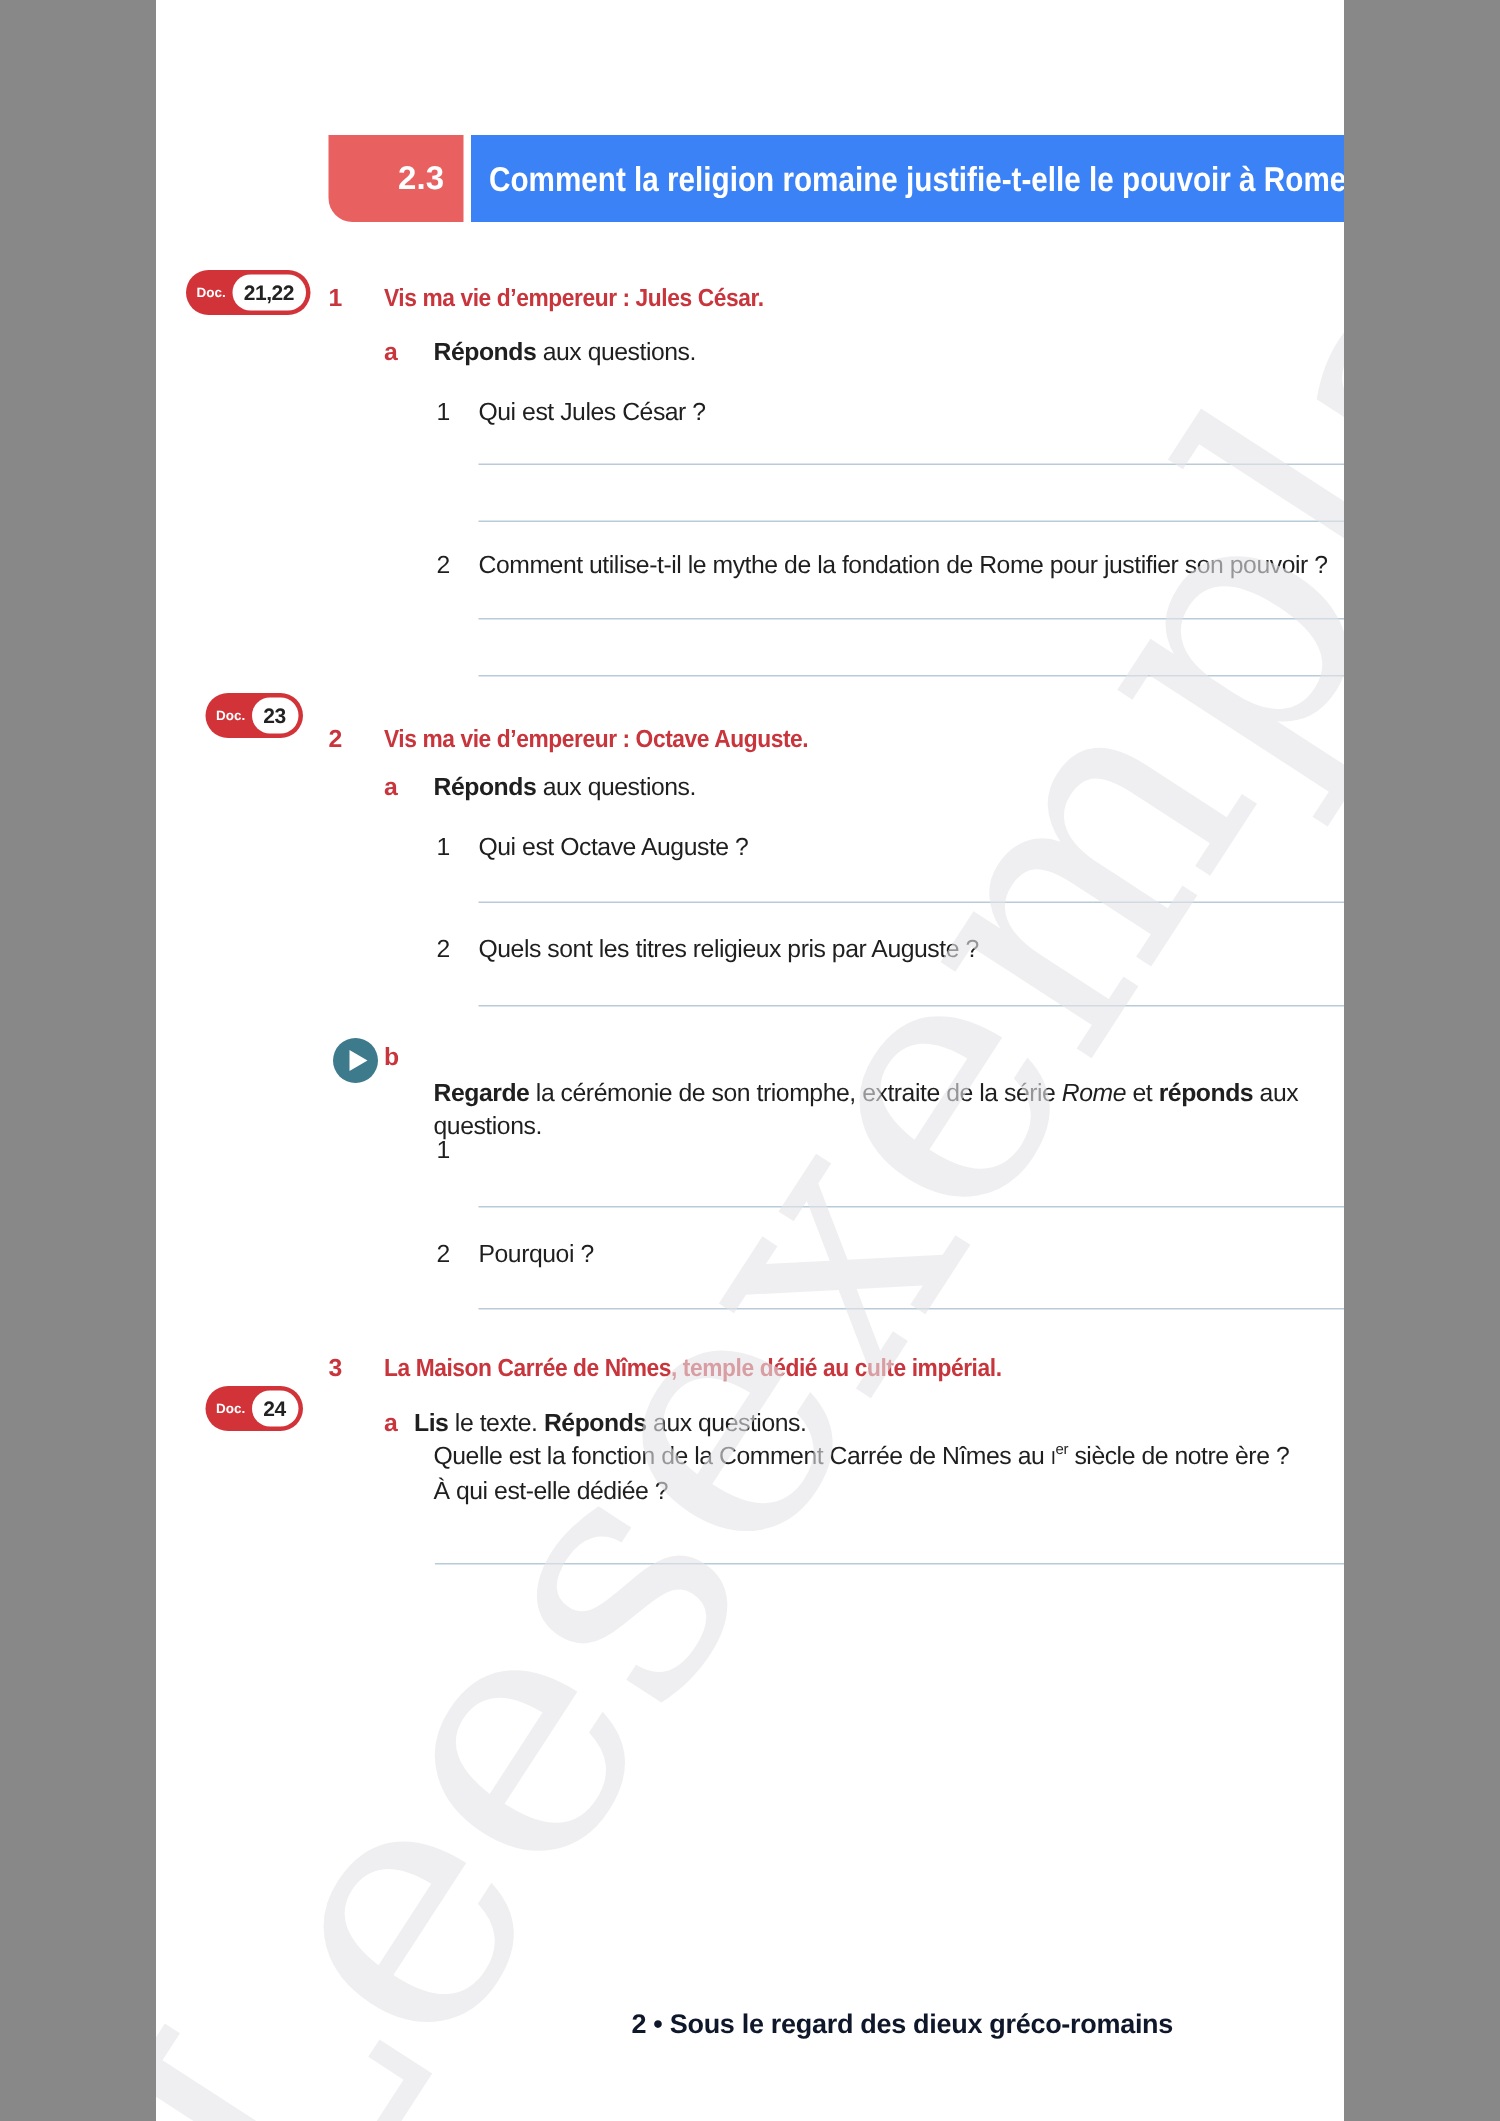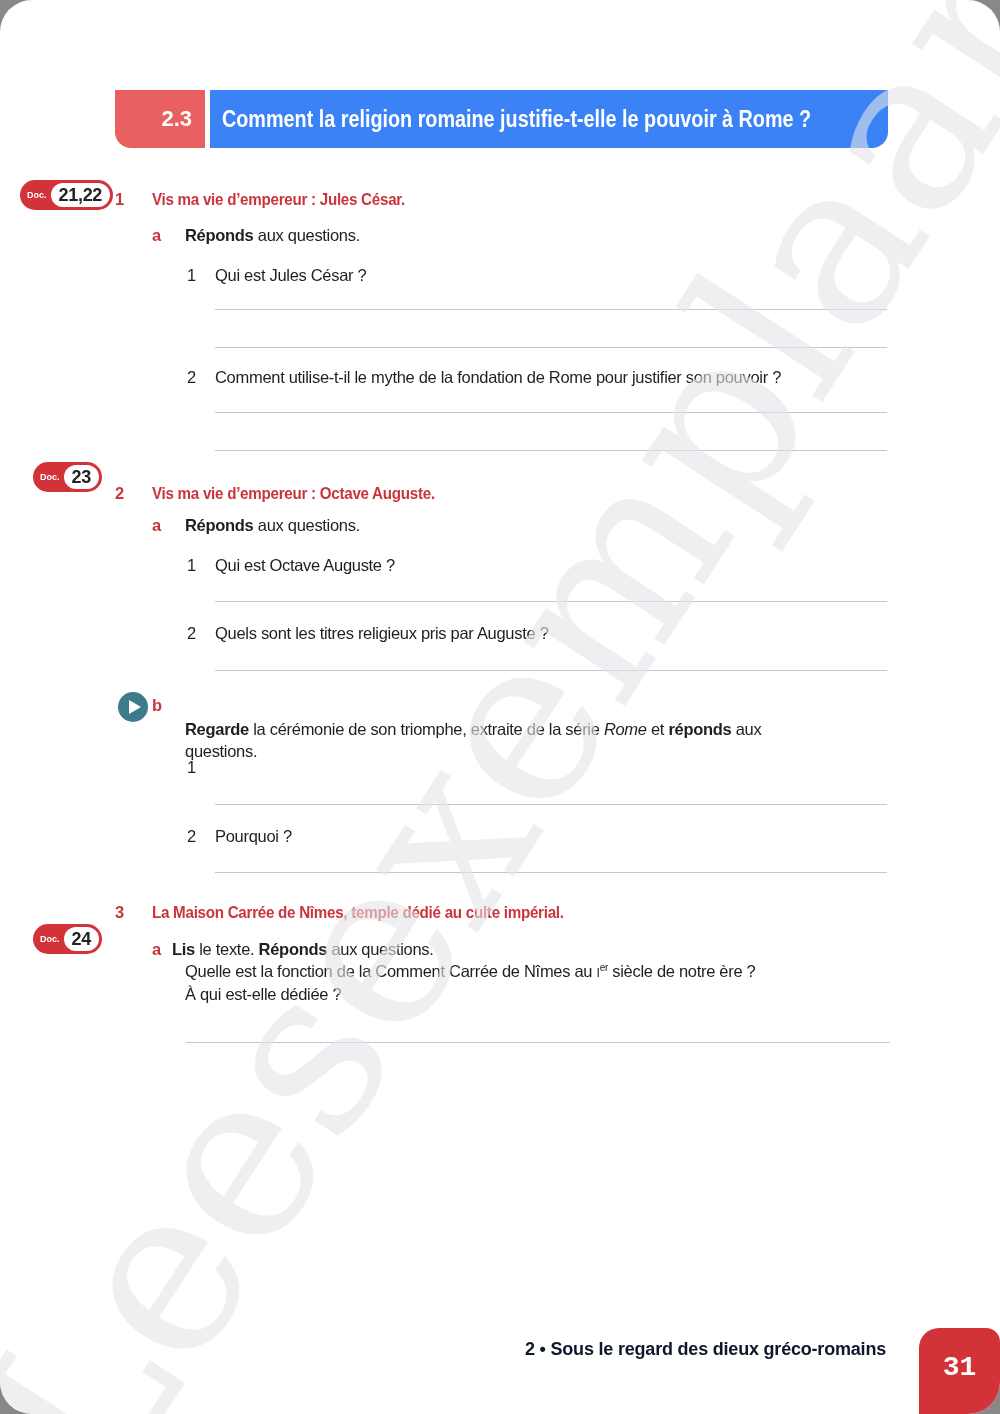--- a/index.html
+++ b/index.html
@@ -1,24 +1,23 @@
 <!DOCTYPE html>
 <html><head>
 <meta charset="utf-8">
 <style>
   html,body{margin:0;padding:0;background:#888;}
   .page{
     position:relative;
-    width:1000px;height:1414px;
+    width:792px;height:1414px;
     margin:0 auto;
     background:#ffffff;
     overflow:hidden;
     font-family:"Liberation Sans",sans-serif;
     color:#1f1f1f;
-    border-radius:32px;
   }
   
   .hdr-num{
     position:absolute;left:115px;top:90px;width:90px;height:58px;
     background:#e8605f;border-radius:0 0 0 16px;
     color:#fff;font-weight:700;font-size:22px;
     display:flex;align-items:center;justify-content:flex-end;
     padding-right:13px;box-sizing:border-box;
   }
   .hdr-title{
@@ -31,21 +30,21 @@
   .hdr-title>span{display:inline-block;white-space:nowrap;transform:scaleX(0.86);transform-origin:left center;}
   
   .badge{
     position:absolute;height:30px;background:#d23338;border-radius:15px;
     display:flex;align-items:center;padding:3px 3px 3px 0;box-sizing:border-box;
   }
   .badge .lbl{color:#fff;font-size:9px;font-weight:700;padding:0 4px 0 7px;}
   .badge .val{
     background:#fff;border-radius:12px;height:24px;
     display:flex;align-items:center;padding:0 8px;
-    font-size:18px;font-weight:700;color:#222;letter-spacing:-0.3px;
+    font-size:14px;font-weight:700;color:#222;letter-spacing:-0.3px;
   }
   
   .abs{position:absolute;white-space:nowrap;line-height:22px;font-size:16.5px;letter-spacing:-0.3px;}
   .red{color:#c9353c;}
   .bold{font-weight:700;}
   .cx{transform:scaleX(0.92);transform-origin:left center;display:inline-block;}
   .wrap{white-space:normal;margin-top:24px;}
   b{font-weight:700;}
   i{font-style:italic;}
   sup{font-size:10px;vertical-align:super;line-height:0;}

